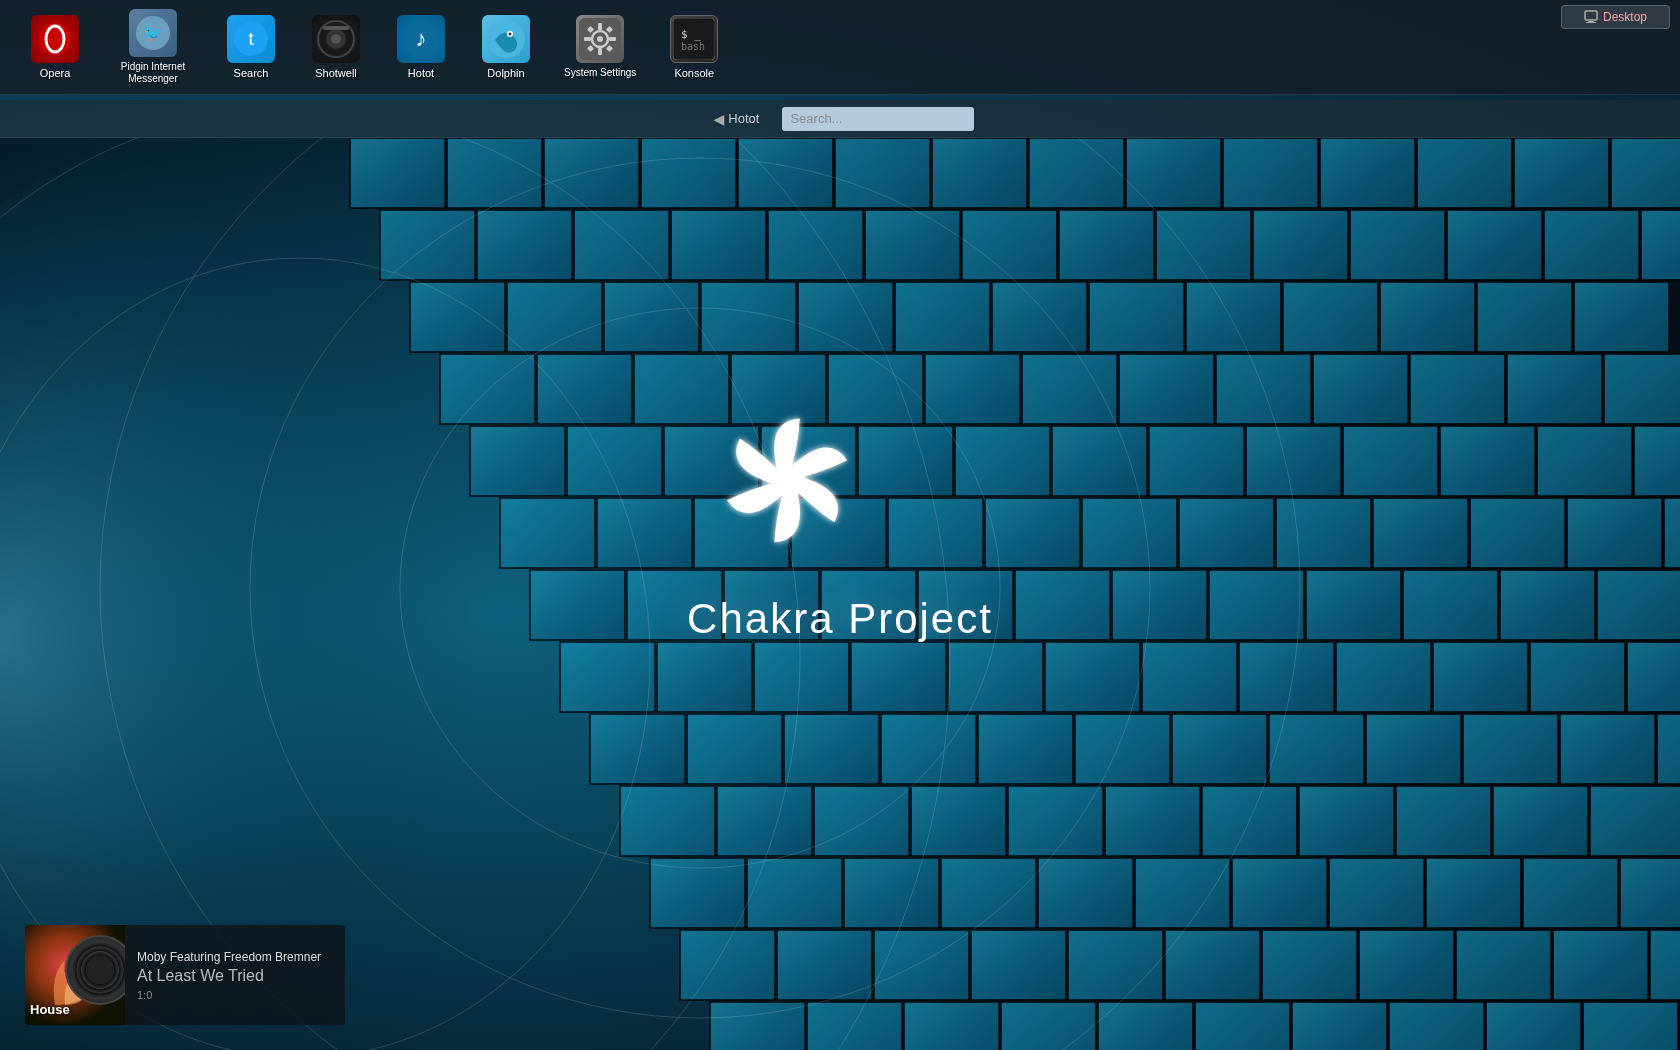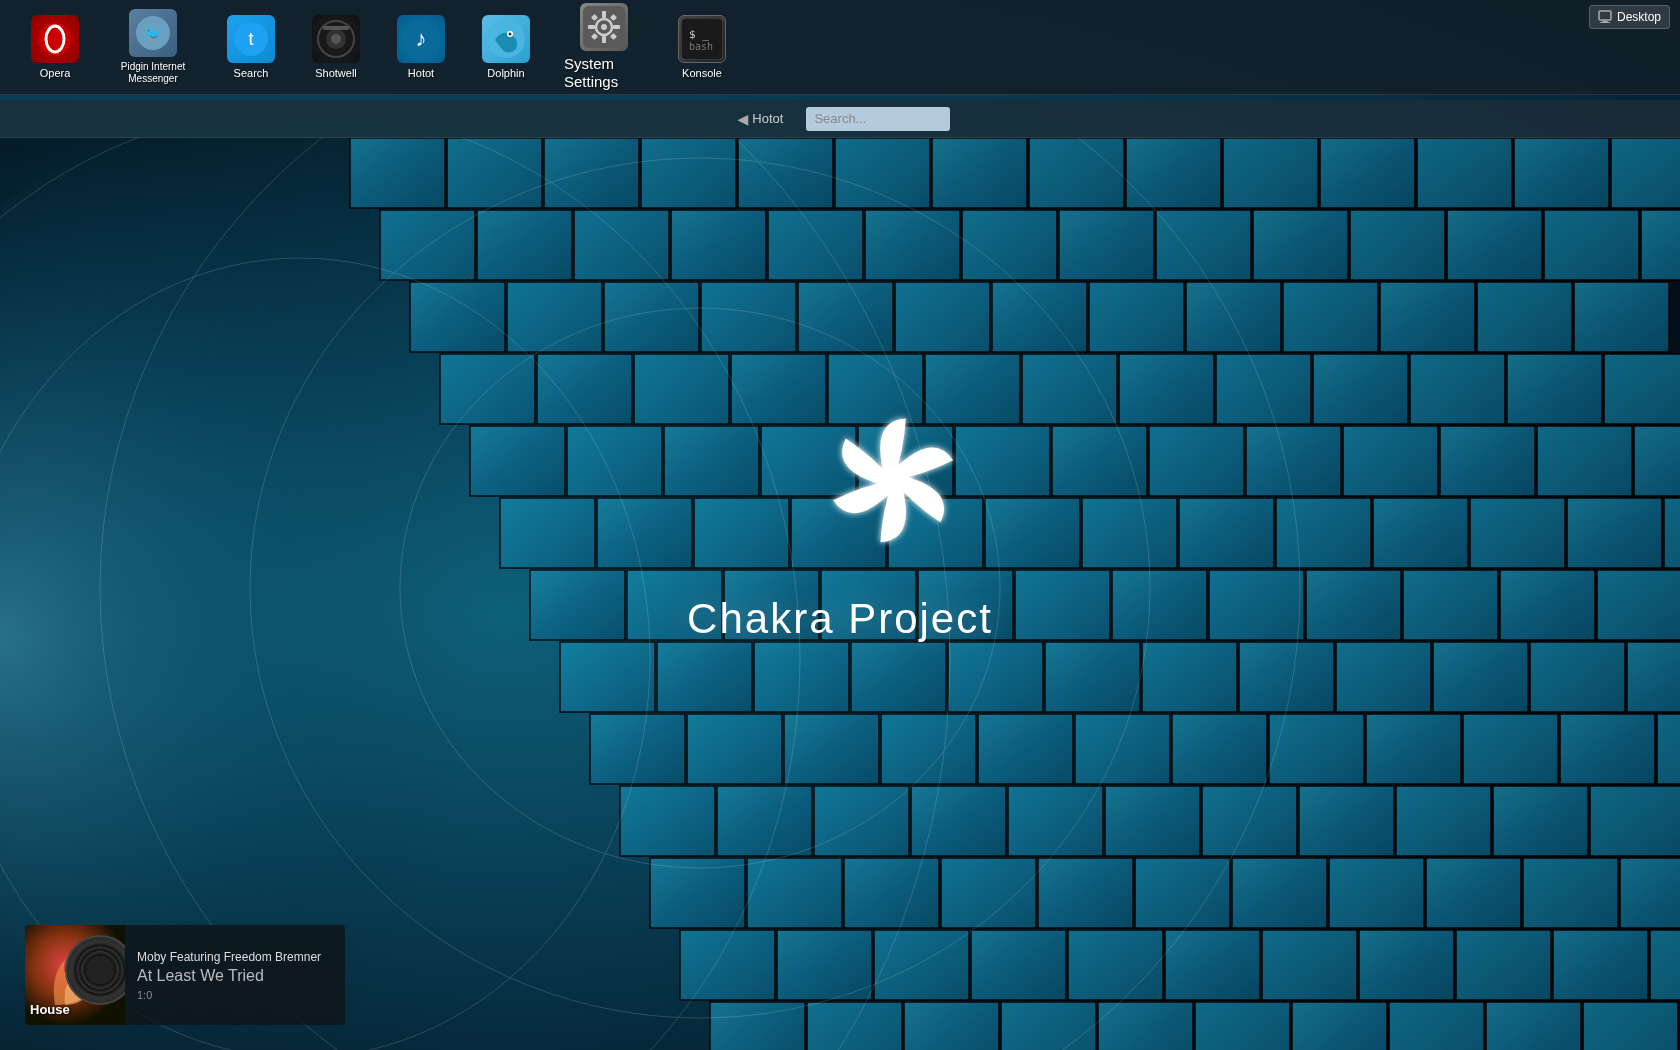--- a/index.html
+++ b/index.html
@@ -93,22 +93,22 @@
     #desktop-btn {
       position: absolute;
       top: 5px;
       right: 10px;
       display: flex;
       align-items: flex-start;
       gap: 5px;
       background: rgba(60,70,80,0.7);
       border: 1px solid rgba(255,255,255,0.2);
       border-radius: 4px;
-      padding: 4px 8px;
-      color: #ffffff;
+      padding: 4px 22px;
+      color: #fca5a5;
       font-size: 12px;
       cursor: pointer;
       z-index: 200;
     }
 
     
     #search-bar {
       position: absolute;
       top: 100px;
       left: 0;
@@ -148,21 +148,21 @@
     #search-input::placeholder { color: #888; }
 
     
     #chakra-logo {
       position: absolute;
       top: 50%;
       left: 50%;
       transform: translate(-50%, -55%);
       display: flex;
       flex-direction: column;
-      align-items: flex-end;
+      align-items: flex-start;
       gap: 15px;
       z-index: 10;
     }
 
     .chakra-symbol {
       width: 200px;
       height: 200px;
     }
 
     .chakra-text {
@@ -562,21 +562,21 @@
           <rect x="19" y="5" width="4" height="7" rx="1" fill="#ccc"></rect>
           <rect x="19" y="30" width="4" height="7" rx="1" fill="#ccc"></rect>
           <rect x="5" y="19" width="7" height="4" rx="1" fill="#ccc"></rect>
           <rect x="30" y="19" width="7" height="4" rx="1" fill="#ccc"></rect>
           <rect x="9" y="9" width="5" height="5" rx="1" fill="#ccc" transform="rotate(45,11.5,11.5)"></rect>
           <rect x="28" y="9" width="5" height="5" rx="1" fill="#ccc" transform="rotate(45,30.5,11.5)"></rect>
           <rect x="9" y="28" width="5" height="5" rx="1" fill="#ccc" transform="rotate(45,11.5,30.5)"></rect>
           <rect x="28" y="28" width="5" height="5" rx="1" fill="#ccc" transform="rotate(45,30.5,30.5)"></rect>
         </svg>
       </div>
-      <span class="icon-label" style="white-space:normal;text-align:left;line-height:1.2;font-size:15px;">System Settings</span>
+      <span class="icon-label" style="white-space:normal;text-align:left;line-height:1.2;font-size:10px;">System Settings</span>
     </div>
 
     <div class="app-icon">
       <div class="icon-img icon-konsole">
         <svg width="42" height="42" viewBox="0 0 42 42">
           <rect width="42" height="42" rx="4" fill="#1a1a1a" stroke="#555" stroke-width="1"></rect>
           <text x="8" y="20" font-size="11" fill="#ccc" font-family="monospace">$ _</text>
           <text x="8" y="32" font-size="10" fill="#777" font-family="monospace">bash</text>
         </svg>
       </div>
@@ -591,21 +591,21 @@
       </svg>
       <span>Desktop</span>
     </div>
   </div>
 
   <div id="search-bar">
     <div id="back-btn">
       <span style="color:#aaa;font-size:14px;">◀</span>
       <span style="color:#ccc;font-size:13px;">Hotot</span>
     </div>
-    <input type="text" id="search-input" style="width: 144px; height: 24px; background: rgba(200, 220, 240, 0.9); border: none; border-radius: 3px; padding: 2px 8px; font-size: 13px; color: rgb(51, 51, 51); outline: none;" placeholder="Search...">
+    <input type="text" id="search-input" style="width: 192px; height: 24px; background: rgba(200, 220, 240, 0.9); border: none; border-radius: 3px; padding: 2px 8px; font-size: 13px; color: rgb(51, 51, 51); outline: none;" placeholder="Search...">
   </div>
 
   <div id="chakra-logo">
     <svg class="chakra-symbol" viewBox="0 0 200 200">
       <defs>
         <filter id="glow">
           <feGaussianBlur stdDeviation="3" result="blur"></feGaussianBlur>
           <feMerge>
               <feMergeNode in="blur"></feMergeNode>
               <feMergeNode in="SourceGraphic"></feMergeNode>

